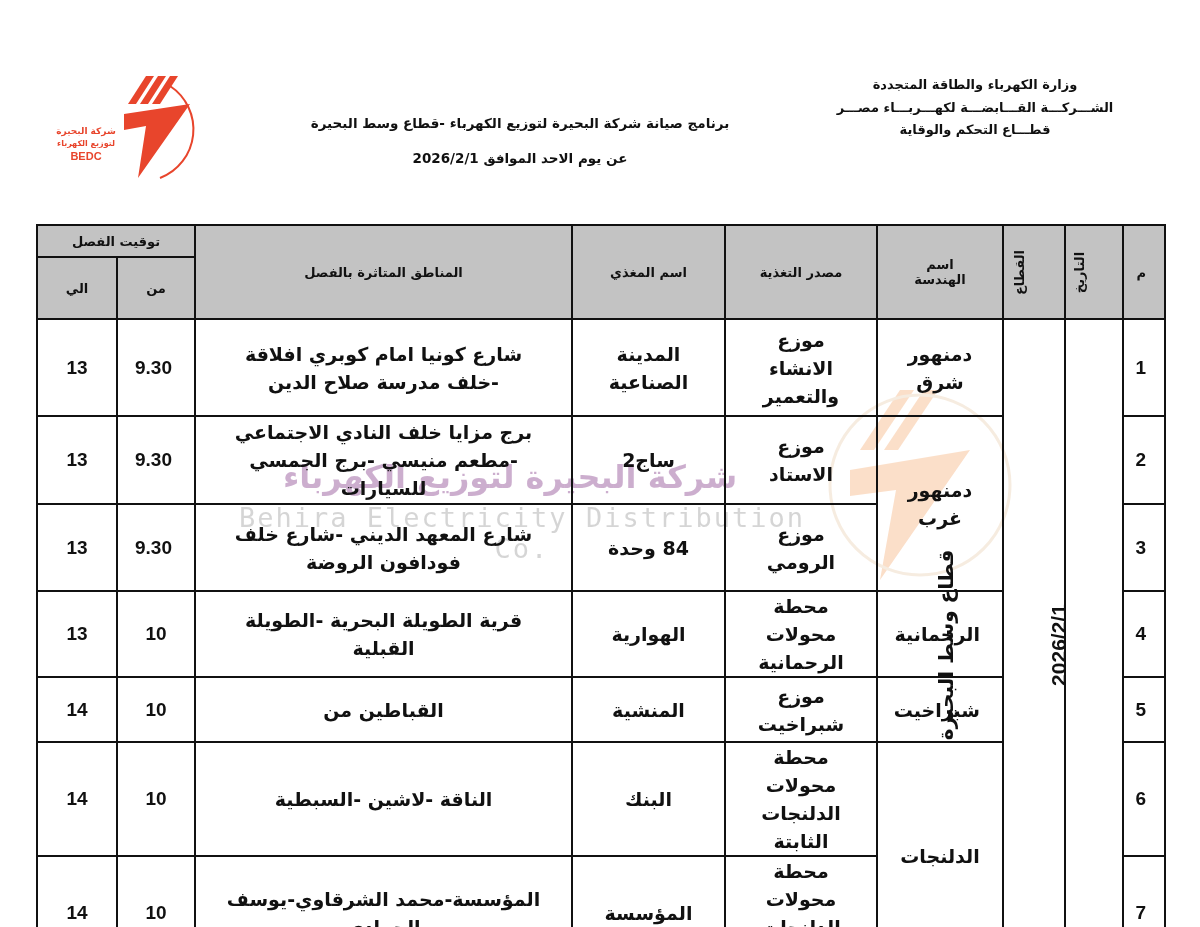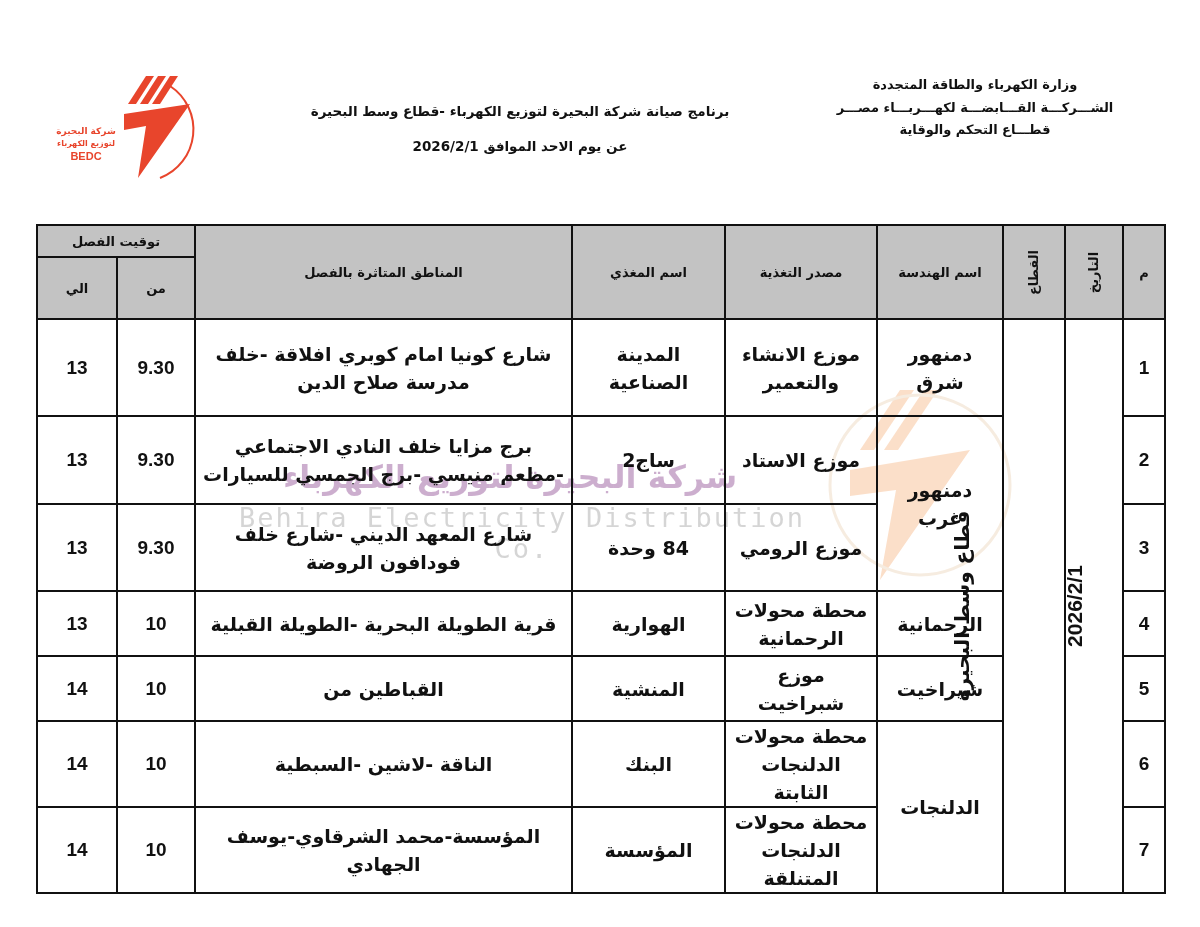--- a/index.html
+++ b/index.html
@@ -1,34 +1,34 @@
 <!DOCTYPE html>
 <html><head>
 <meta charset="utf-8">
 <style>
   html, body { margin:0; padding:0; background:#ffffff; }
   body { width:1200px; height:927px; position:relative; overflow:hidden;
          font-family:"DejaVu Sans", "Liberation Sans", sans-serif; color:#111; }
   .hdr-right { position:absolute; top:68px; left:830px; width:290px; text-align:center; direction:rtl;
                font-weight:bold; font-size:13px; line-height:22.5px;margin-top:6px; }
-  .hdr-center { position:absolute; top:100px; left:300px; width:440px; text-align:center; direction:rtl;
+  .hdr-center { position:absolute; top:112px; left:300px; width:440px; text-align:center; direction:rtl;
                 font-weight:bold; font-size:13.5px; }
   .hdr-center .l1 { line-height:22px; }
   .hdr-center .l2 { margin-top:13px; line-height:22px; }
   .logo { position:absolute; left:50px; top:74px; width:170px; height:112px; }
   .watermark { position:absolute; left:200px; top:380px; width:820px; height:210px; pointer-events:none; opacity:0.35; }
   .wm-ar { position:absolute; left:0; top:78px; width:620px; text-align:center; color:#701a75;
            font-size:32px; font-weight:bold; direction:rtl; letter-spacing:2px; }
   .wm-en { position:absolute; left:12px; top:122px; width:620px; text-align:center; color:#8a8a8a;
            font-size:27px; font-family:"DejaVu Sans Mono", monospace; letter-spacing:2px; }
 
   table.sched { position:absolute; left:36px; top:224px; width:1128px; border-collapse:collapse;
                 direction:rtl; table-layout:fixed; }
   table.sched td, table.sched th { border:2px solid #111; text-align:center; vertical-align:middle;
-                padding:0 6px; font-weight:bold; }
+                padding:0 22px; font-weight:bold; }
   table.sched th { background:#c3c3c3; font-size:13px; font-weight:bold; }
   table.sched td { font-size:19px; line-height:28px; background:transparent; }
   td.num { font-family:"Liberation Sans", sans-serif; font-size:20px; }
   td.idx { font-family:"Liberation Sans", sans-serif; font-size:18px; }
   .vert { display:inline-block; transform:rotate(-90deg); white-space:nowrap; }
   th .vert { font-size:13px; }
   td.vcell .vert { font-size:20px; }
   td.datecell .vert { font-family:"Liberation Sans", sans-serif; font-size:21px; }
 </style>
 </head>

